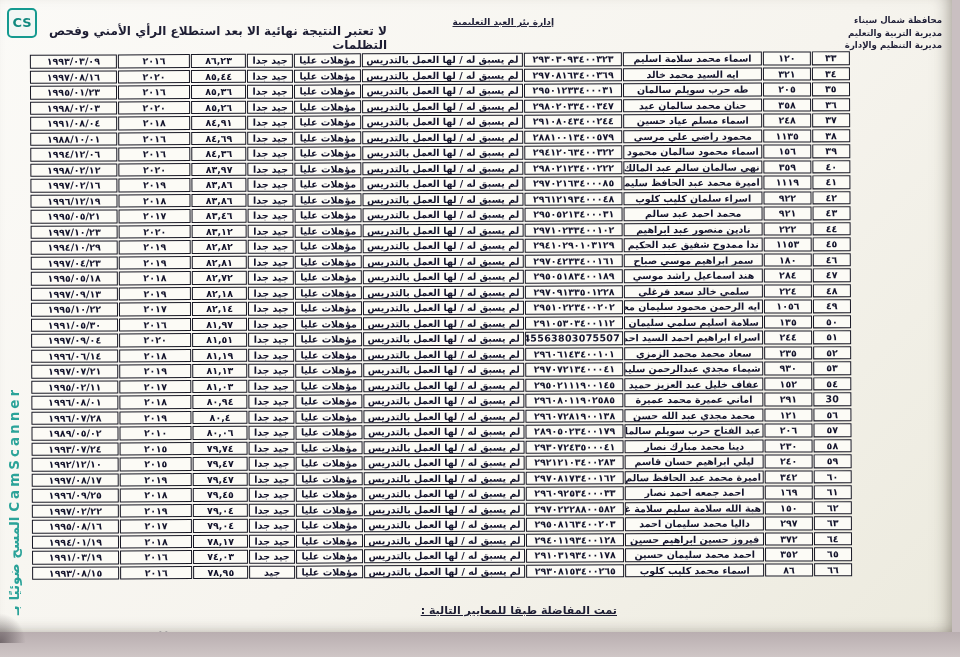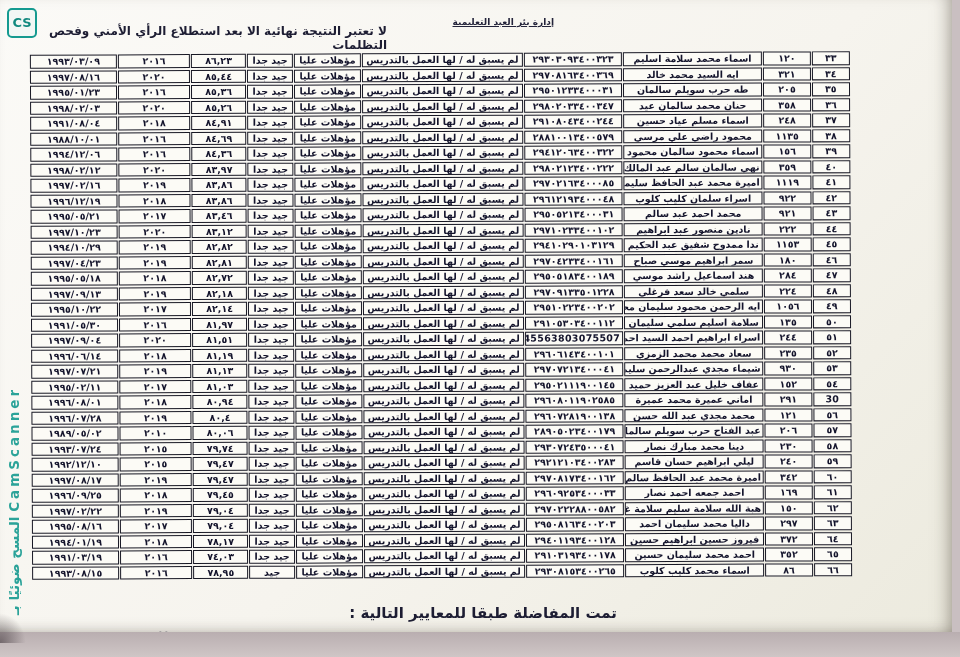--- a/index.html
+++ b/index.html
@@ -50,32 +50,37 @@
   col.w-serial{width:38px}col.w-code{width:47px}col.w-name{width:138px}
   col.w-nid{width:97px}col.w-teach{width:160px}col.w-qual{width:66px}
   col.w-grade{width:46px}col.w-score{width:54px}col.w-year{width:72px}col.w-date{width:86px}
   td.c-name{text-align:right;padding-right:4px;font-size:9px;}
   td.c-teaching{font-size:8.7px;}
   td.c-qualification{font-size:9.2px;}
   td.c-grade{font-size:9px;}
   td.c-national_id{font-size:9.3px;letter-spacing:.3px;}
 
   
-  .footer-line1{position:absolute;top:604px;right:335px;font-size:15px;font-weight:bold;color:#1d1d33;}
+  .footer-line1{position:absolute;top:604px;right:335px;font-size:11px;font-weight:bold;color:#1d1d33;text-decoration:underline;}
   .footer-line2{position:absolute;top:621px;right:103px;font-size:9.4px;font-weight:bold;color:#1d1d33;white-space:nowrap;}
   .page-number{position:absolute;top:629px;left:158px;font-size:10px;font-weight:bold;color:#1d1d33;}
 </style>
 </head>
 <body>
 
 <div class="page">
 
   <div class="cs-logo">CS</div>
   <div class="cs-vert">المسح ضوئيًا بـ CamScanner</div>
 
+  <div class="hdr-right">
+    <div>محافظة شمال سيناء</div>
+    <div>مديرية التربية والتعليم</div>
+    <div>مديرية التنظيم والإدارة</div>
+  </div>
 
   <div class="hdr-admin">إدارة بئر العبد التعليمية</div>
   <div class="hdr-notice">لا تعتبر النتيجة نهائية الا بعد استطلاع الرأي الأمني وفحص التظلمات</div>
 
   <table class="results">
     <colgroup>
       <col class="w-serial">
         <col class="w-code">
         <col class="w-name">
         <col class="w-nid">

